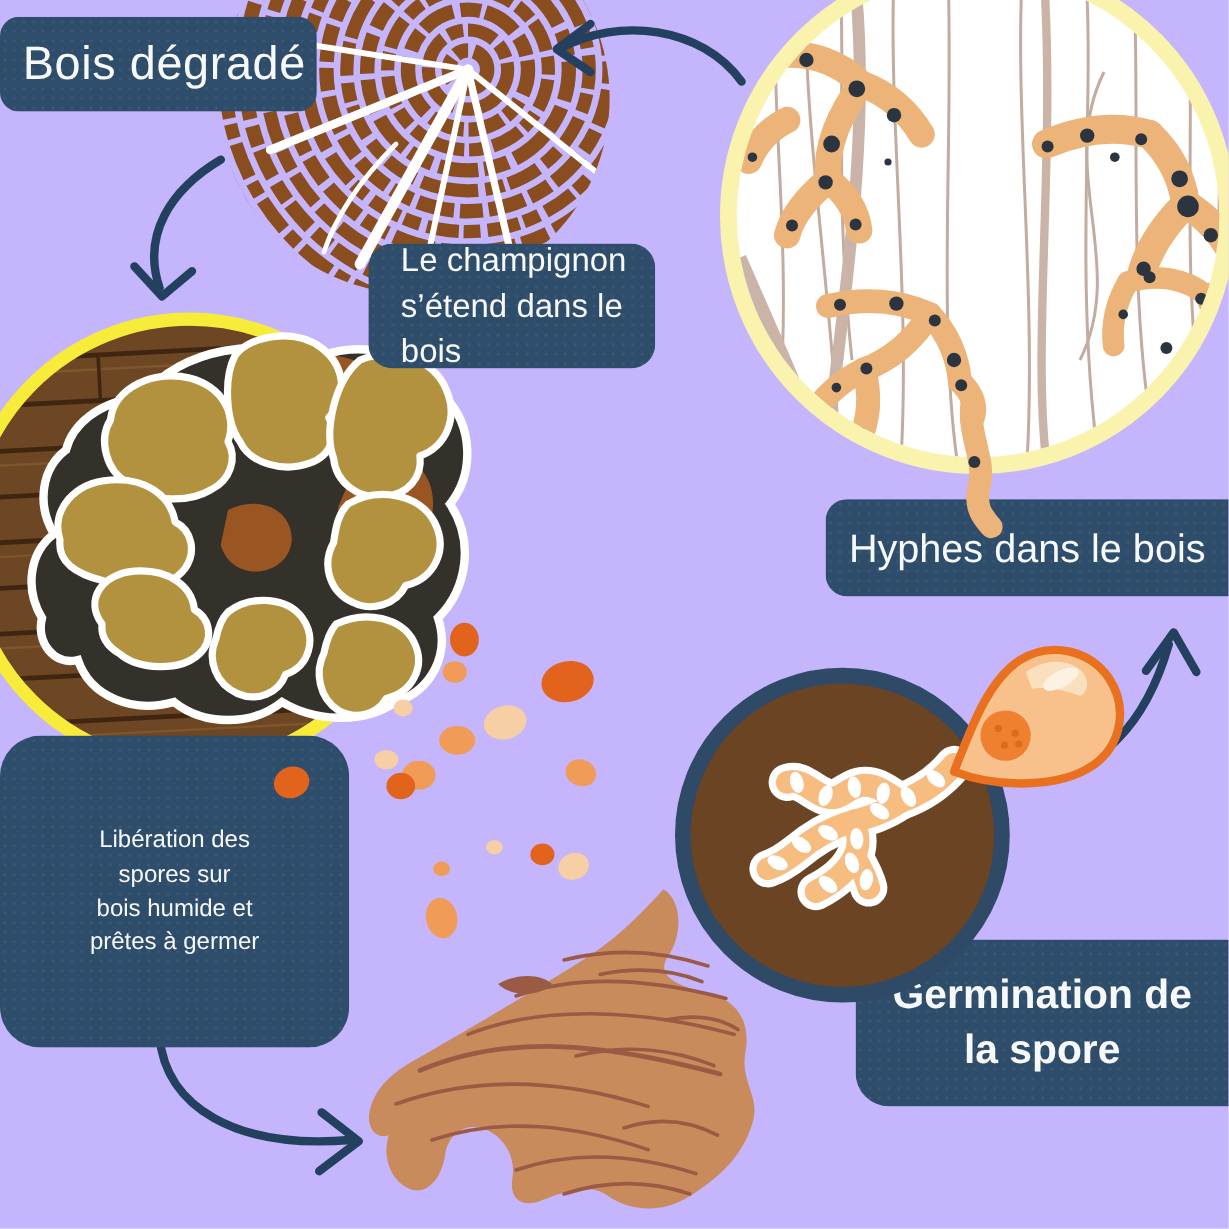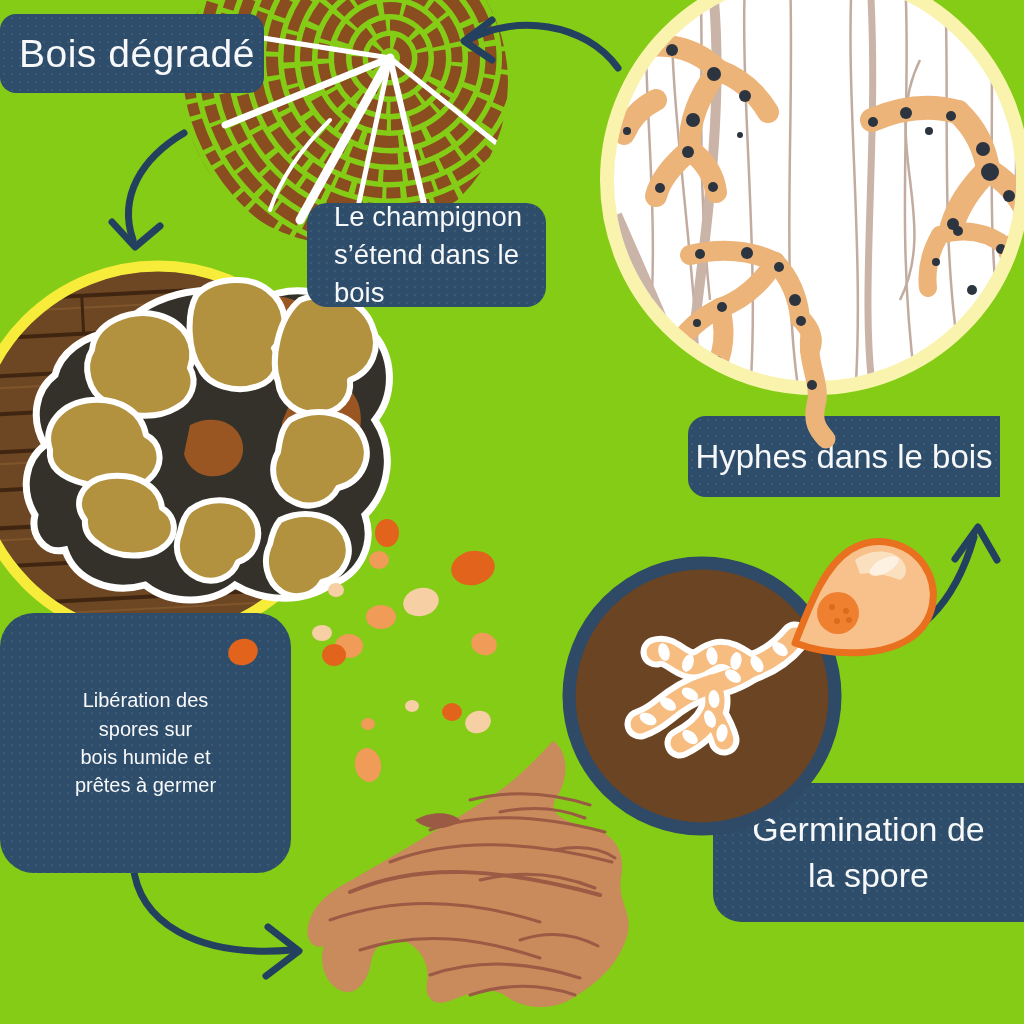--- a/index.html
+++ b/index.html
@@ -1,34 +1,34 @@
 <!DOCTYPE html>
 <html><head>
 <meta charset="utf-8">
 <style>
   html,body{margin:0;padding:0;background:#fff;}
-  .canvas{position:relative;width:1024px;height:1024px;background:#84cc16;overflow:hidden;
+  .canvas{position:relative;width:1024px;height:1024px;background:#c4b5fd;overflow:hidden;
           font-family:"Liberation Sans",sans-serif;}
   svg.layer{position:absolute;left:0;top:0;width:1024px;height:1024px;pointer-events:none;}
   #base{z-index:1;}
   #overlay{z-index:3;}
   .lbl{position:absolute;z-index:2;background-color:#2e4d6b;color:#f7f8f9;
        white-space:pre-line;display:flex;align-items:center;box-sizing:border-box;
        background-image:radial-gradient(rgba(255,255,255,.07) 1px,transparent 1.4px);
        background-size:8px 8px;}
   .lbl-bois{left:0;top:14px;width:264px;height:79px;border-radius:16px;
             font-size:39px;padding-left:19px;letter-spacing:.5px;}
   .lbl-champ{left:307px;top:203px;width:239px;height:104px;border-radius:20px;
              font-size:27.5px;line-height:1.38;padding-left:27px;}
-  .lbl-hyphes{left:688px;top:416px;width:312px;height:81px;border-radius:18px 0 0 18px;
+  .lbl-hyphes{left:688px;top:416px;width:336px;height:81px;border-radius:18px 0 0 18px;
               font-size:33px;justify-content:center;text-align:center;}
   .lbl-lib{left:0;top:613px;width:291px;height:260px;border-radius:34px;
            font-size:20px;line-height:1.42;justify-content:center;text-align:center;}
   .lbl-germ{left:713px;top:783px;width:311px;height:139px;border-radius:28px 0 0 28px;
-            font-size:34px;line-height:1.35;justify-content:center;text-align:center;}
+            font-size:34px;line-height:1.35;justify-content:center;text-align:center;font-weight:bold;}
 </style>
 </head>
 <body>
 
 <div class="canvas">
 
   <svg id="base" class="layer" viewBox="0 0 1024 1024">
     <defs>
       <clipPath id="clipRings">
           <circle cx="345" cy="82" r="163"></circle>

